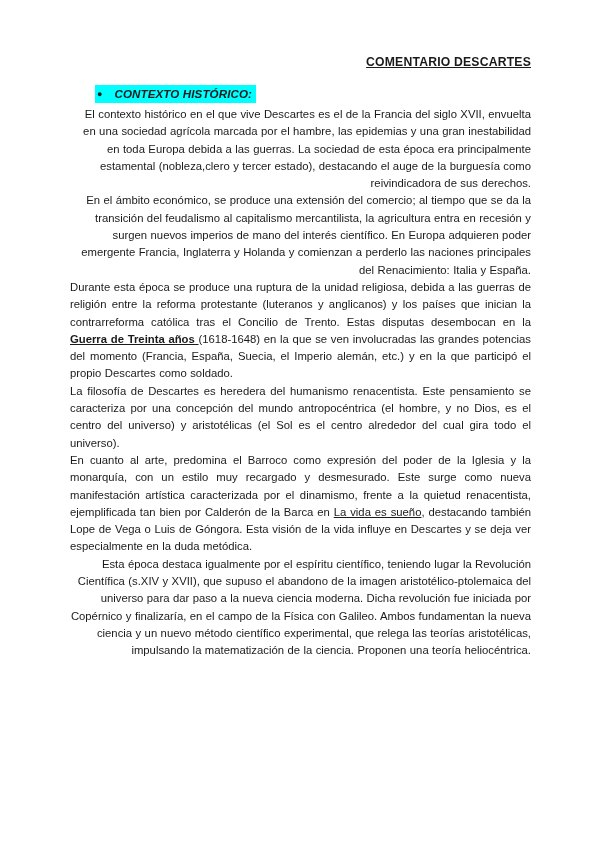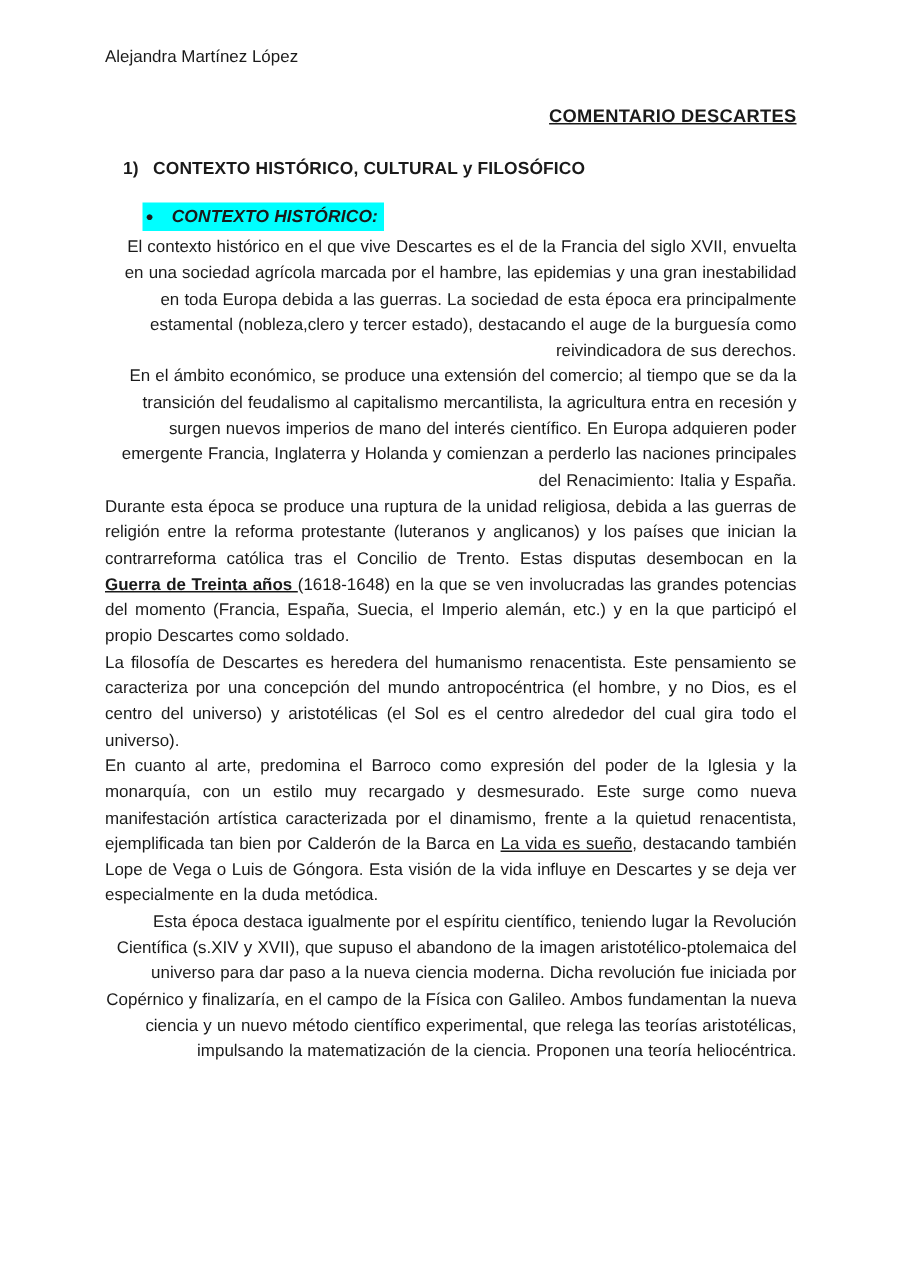--- a/index.html
+++ b/index.html
@@ -78,27 +78,23 @@
   }
   .hl .bullet-text {
     font-weight: bold;
     letter-spacing: 0.1px;
   }
 </style>
 </head>
 <body>
 
 <div class="page">
-  <div class="author-line">Alejandra Martínez López</div>
 
   <div class="doc-title">COMENTARIO DESCARTES</div>
 
-  <div class="main-heading">
-    <span class="num">1)</span><span>CONTEXTO HISTÓRICO, CULTURAL y FILOSÓFICO</span>
-  </div>
 
   <div class="doc-body">
       <div class="bullet-line"><span class="hl"><span class="dot">●</span><span class="bullet-text">CONTEXTO HISTÓRICO:</span></span></div>
       <p class="para"><span>El contexto histórico en el que vive Descartes es el de la Francia del siglo XVII, envuelta en una sociedad agrícola marcada por el hambre, las epidemias y una gran inestabilidad en toda Europa debida a las guerras. La sociedad de esta época era principalmente estamental (nobleza,clero y tercer estado), destacando el auge de la burguesía como reivindicadora de sus derechos.</span></p>
       <p class="para"><span>En el ámbito económico, se produce una extensión del comercio; al tiempo que se da la transición del feudalismo al capitalismo mercantilista, la agricultura entra en recesión y surgen nuevos imperios de mano del interés científico. En Europa adquieren poder emergente Francia, Inglaterra y Holanda y comienzan a perderlo las naciones principales del Renacimiento: Italia y España.</span></p>
       <p class="para justify"><span>Durante esta época se produce una ruptura de la unidad religiosa, debida a las guerras de religión entre la reforma protestante (luteranos y anglicanos) y los países que inician la contrarreforma católica tras el Concilio de Trento. Estas disputas desembocan en la </span><span class="b u">Guerra de Treinta años </span><span>(1618-1648) en la que se ven involucradas las grandes potencias del momento (Francia, España, Suecia, el Imperio alemán, etc.) y en la que participó el propio Descartes como soldado.</span></p>
       <p class="para justify"><span>La filosofía de Descartes es heredera del humanismo renacentista. Este pensamiento se caracteriza por una concepción del mundo antropocéntrica (el hombre, y no Dios, es el centro del universo) y aristotélicas (el Sol es el centro alrededor del cual gira todo el universo).</span></p>
       <p class="para justify"><span>En cuanto al arte, predomina el Barroco como expresión del poder de la Iglesia y la monarquía, con un estilo muy recargado y desmesurado. Este surge como nueva manifestación artística caracterizada por el dinamismo, frente a la quietud renacentista, ejemplificada tan bien por Calderón de la Barca en </span><span class="u">La vida es sueño</span><span>, destacando también Lope de Vega o Luis de Góngora. Esta visión de la vida influye en Descartes y se deja ver especialmente en la duda metódica.</span></p>
       <p class="para"><span>Esta época destaca igualmente por el espíritu científico, teniendo lugar la Revolución Científica (s.XIV y XVII), que supuso el abandono de la imagen aristotélico-ptolemaica del universo para dar paso a la nueva ciencia moderna. Dicha revolución fue iniciada por Copérnico y finalizaría, en el campo de la Física con Galileo. Ambos fundamentan la nueva ciencia y un nuevo método científico experimental, que relega las teorías aristotélicas, impulsando la matematización de la ciencia. Proponen una teoría heliocéntrica.</span></p>
     </div>

